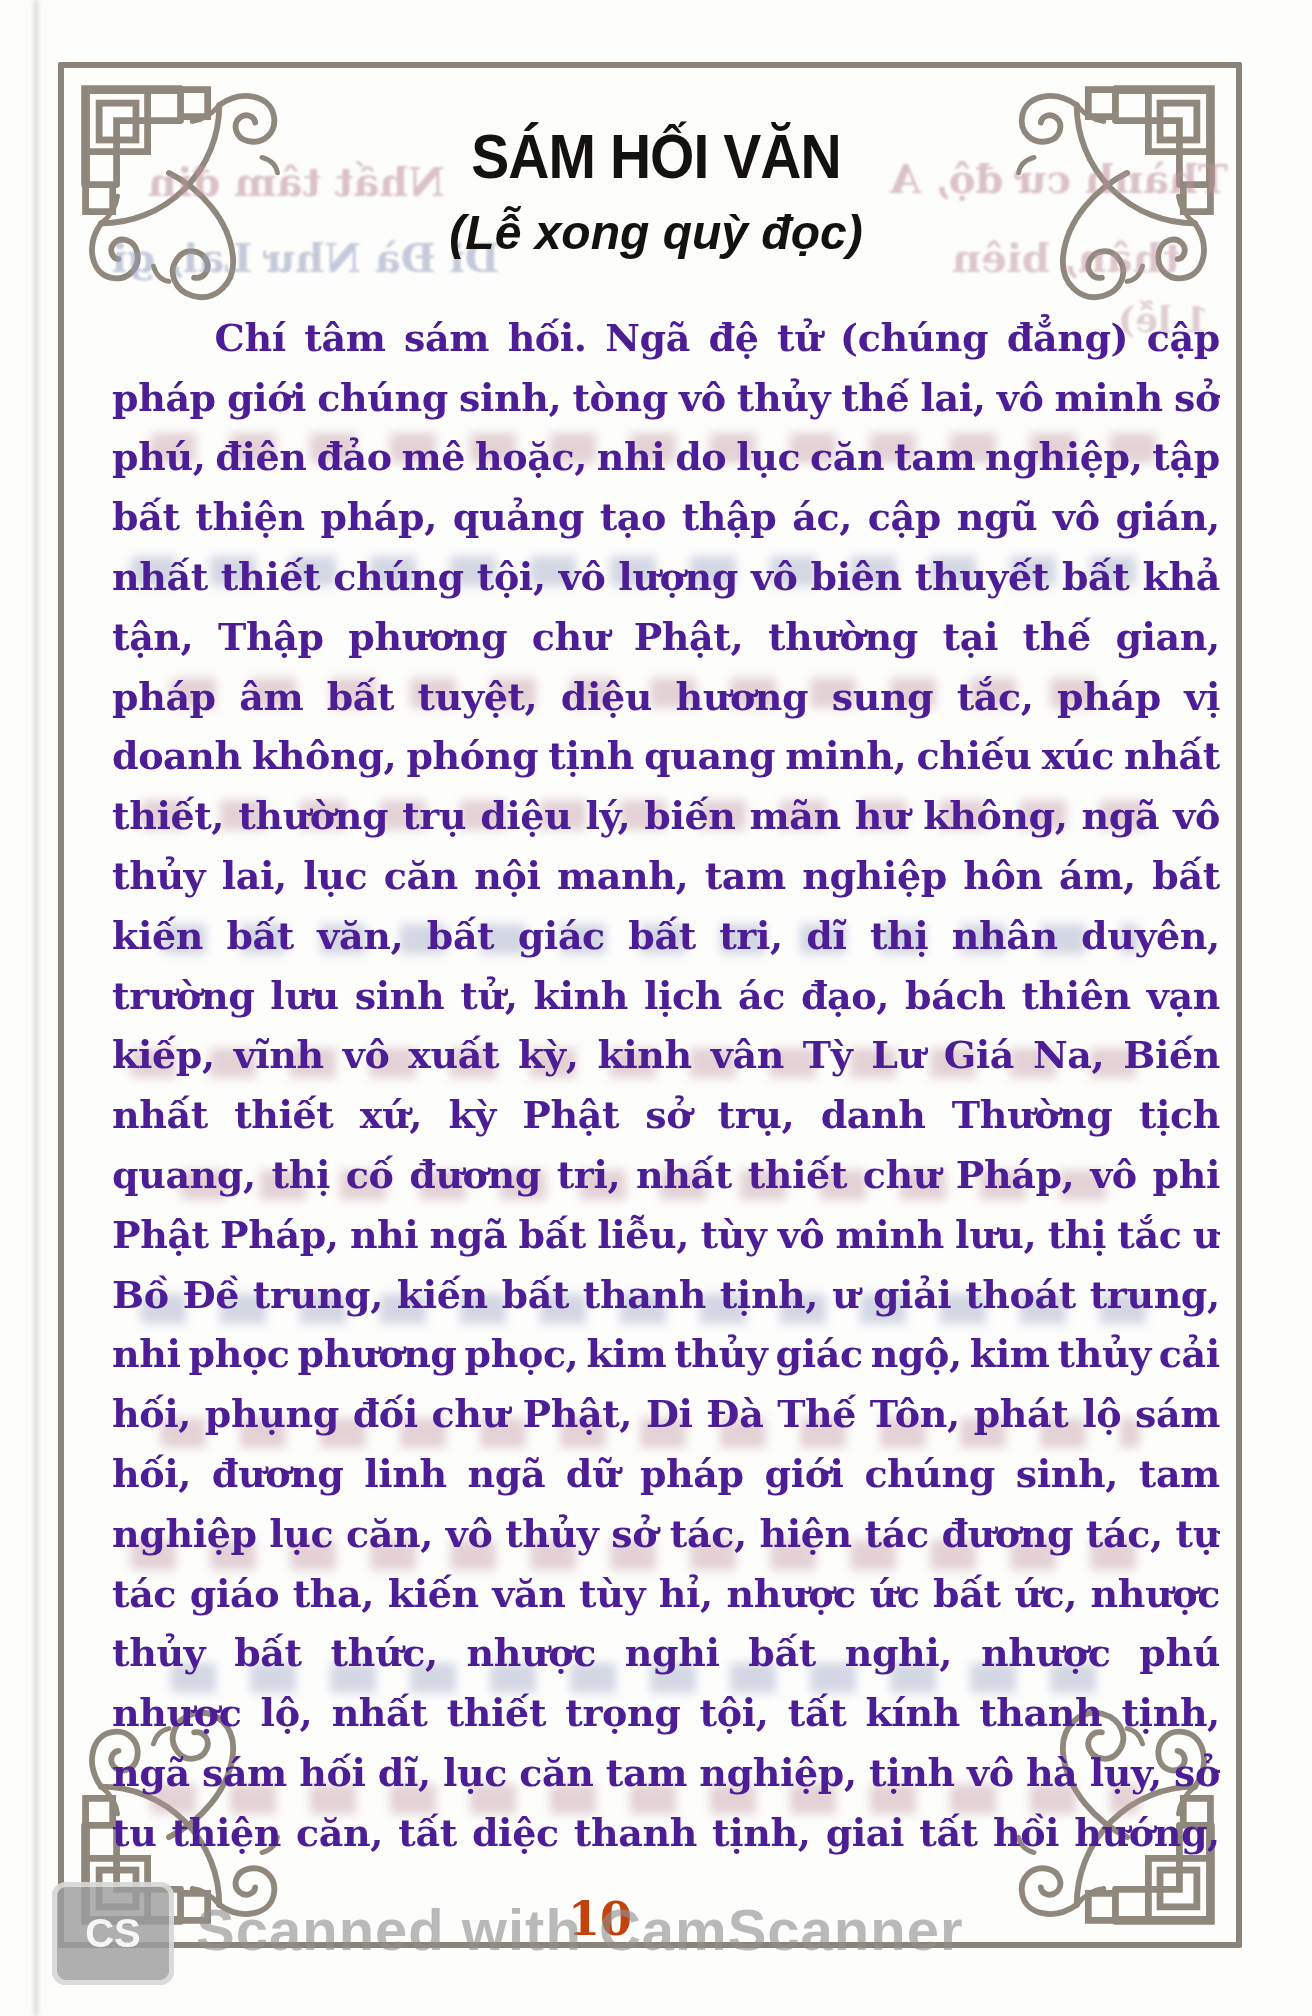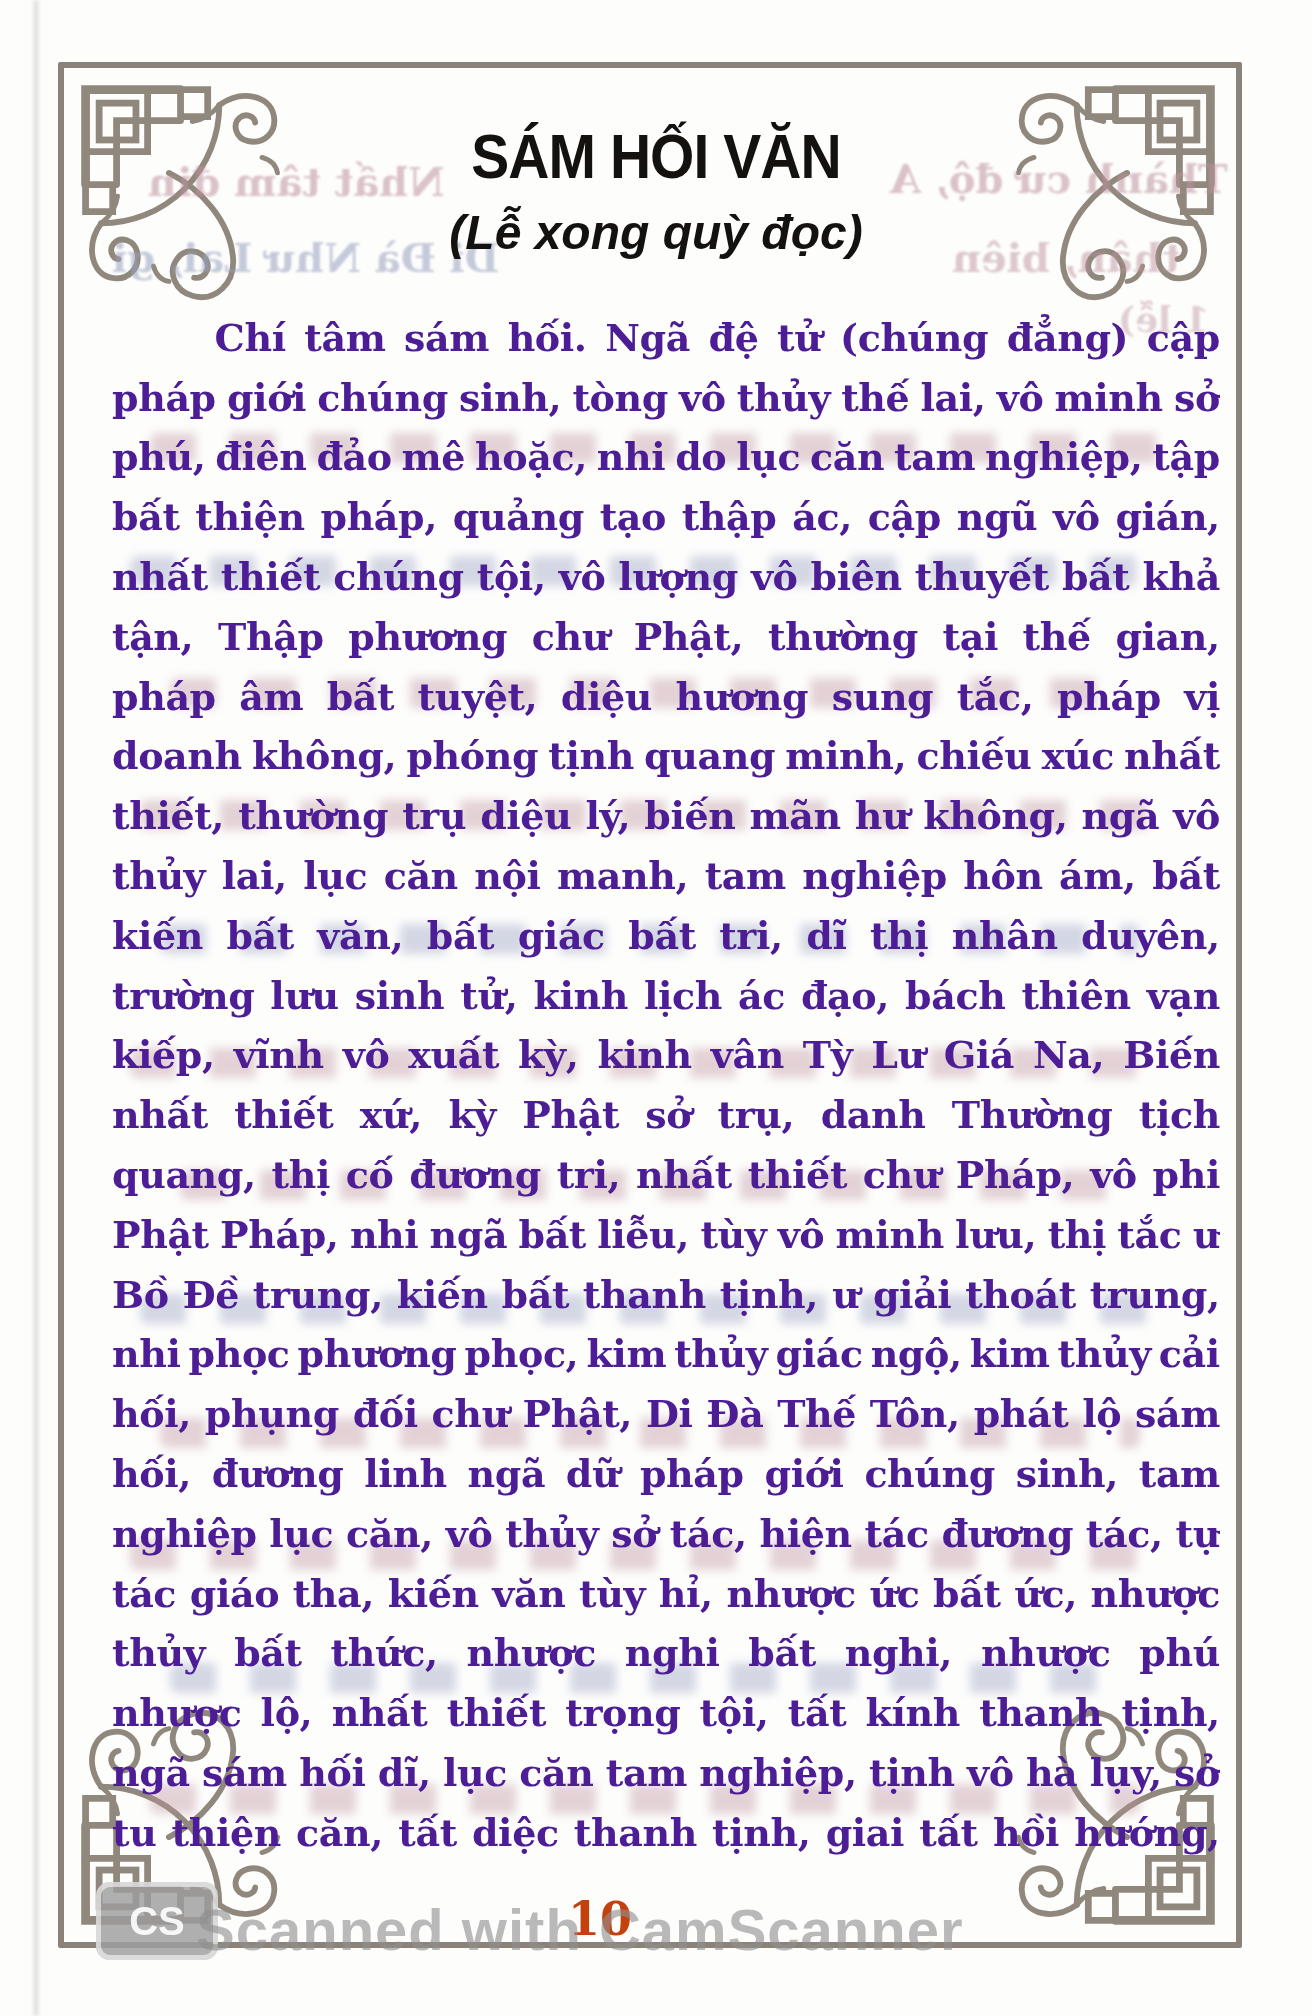--- a/index.html
+++ b/index.html
@@ -48,26 +48,26 @@
     position:absolute; height:30px; filter:blur(5px); opacity:.40;
     background:repeating-linear-gradient(90deg, currentColor 0 46px, transparent 46px 80px);
     border-radius:8px; pointer-events:none;
   }
 
   .page-number{
     position:absolute; left:520px; top:1892px; width:160px; text-align:center;
     font-family:"DejaVu Serif", serif; font-weight:bold; font-size:46px; color:#c2410c;
   }
   .wm-badge{
-    position:absolute; left:52px; top:1882px; width:122px; height:78px;
+    position:absolute; left:52px; top:1882px; width:122px; height:103px;
     background:rgba(158,158,158,0.82); border-radius:14px;
     box-shadow:inset 0 0 0 5px rgba(255,255,255,0.55);
     display:flex; align-items:center; justify-content:center;
     font-family:"Liberation Sans", sans-serif; font-weight:bold;
-    font-size:40px; color:rgba(255,255,255,0.9);margin-left:44px;
+    font-size:40px; color:rgba(255,255,255,0.9);
   }
   .wm-text{
     position:absolute; left:196px; top:1896px;
     font-family:"Liberation Sans", sans-serif; font-weight:700;
     font-size:58px; letter-spacing:1px; color:rgba(143,143,143,0.62);
     white-space:nowrap;
   }
   .edge-shadow{
     position:absolute; left:34px; top:0; width:4px; height:100%;
     background:rgba(150,148,143,0.35); filter:blur(2px);

